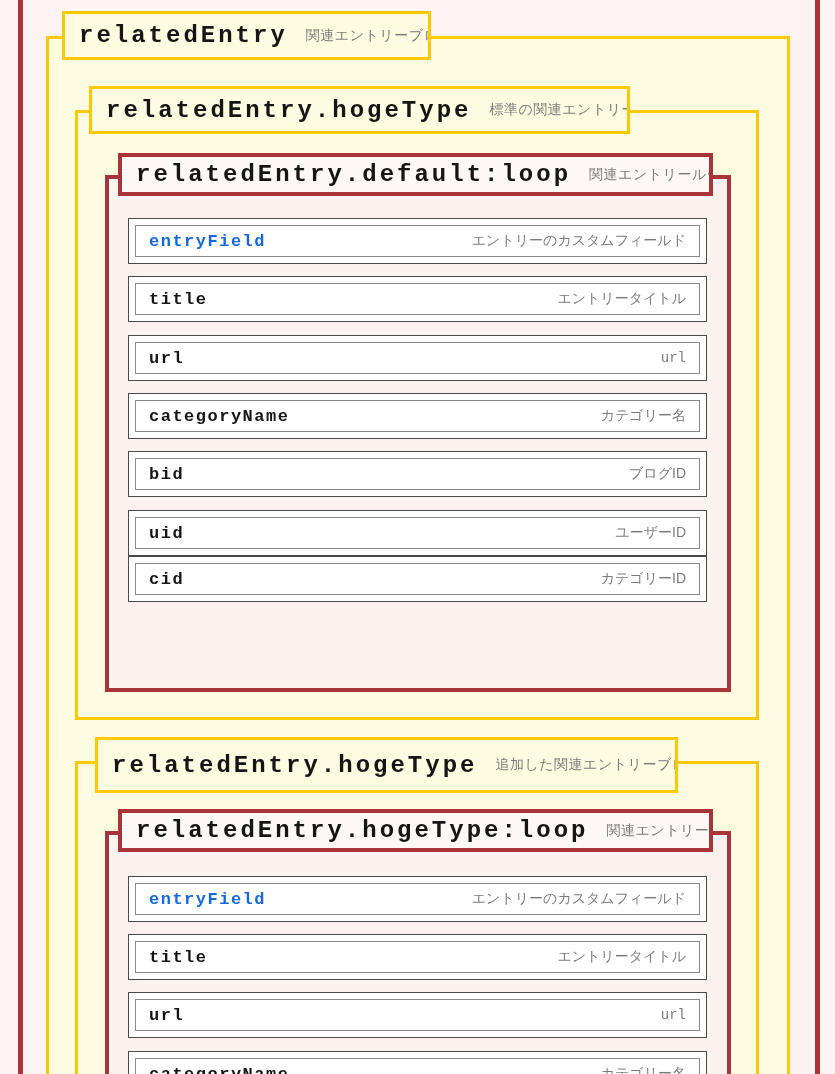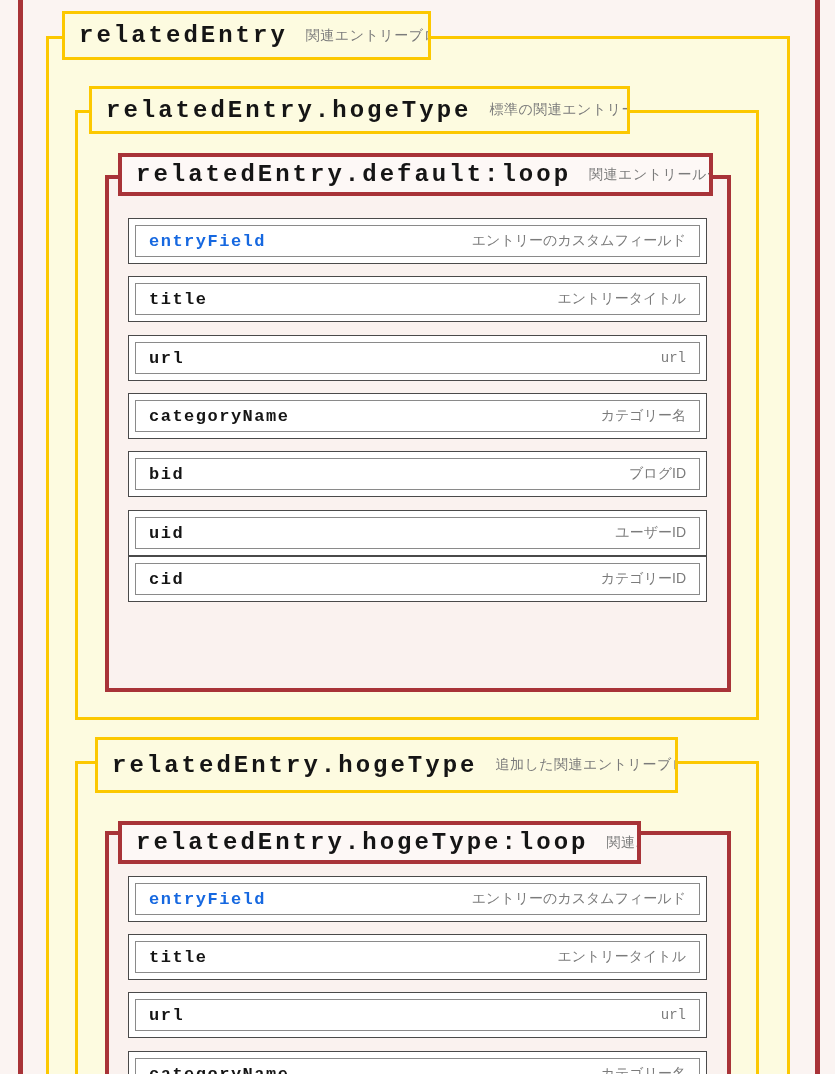--- a/index.html
+++ b/index.html
@@ -44,21 +44,21 @@
   .rcontainer{border:4px solid var(--red);background:var(--loop-bg);}
   .c-loop1{left:105px;top:175px;width:626px;height:517px;}
   .c-loop2{left:105px;top:831px;width:626px;height:330px;}
   
   .rtitle{
     border:4px solid var(--red);background:var(--loop-title-bg);
     display:flex;align-items:center;gap:18px;padding:0 14px;
     white-space:nowrap;overflow:hidden;
   }
   .t-loop1{left:118px;top:153px;width:595px;height:43px;}
-  .t-loop2{left:118px;top:809px;width:523px;height:43px;margin-top:12px;}
+  .t-loop2{left:118px;top:809px;width:595px;height:43px;}
   .code-title{
     font-family:"Liberation Mono","DejaVu Sans Mono",monospace;
     font-weight:bold;font-size:24px;letter-spacing:3px;color:var(--ink);
   }
   .jp-label{font-size:14px;color:var(--gray);letter-spacing:0.5px;}
   
   .row{
     left:128px;width:579px;height:46px;
     background:#fff;border:1px solid var(--row-outer);padding:6px;
   }

